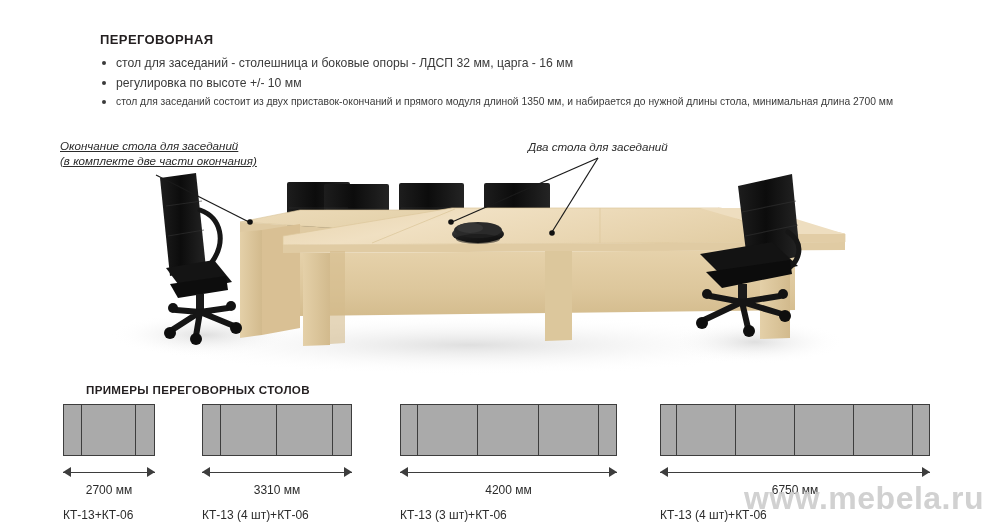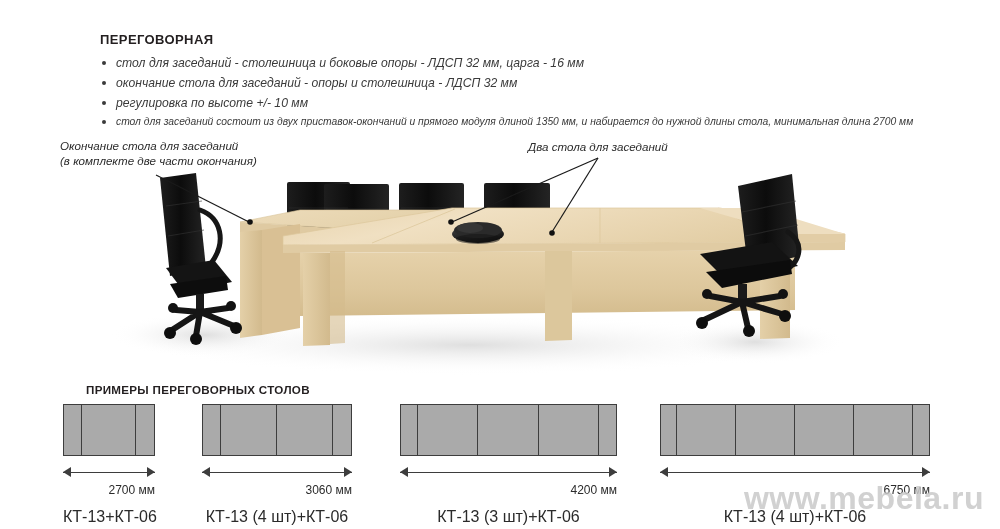--- a/index.html
+++ b/index.html
@@ -12,37 +12,37 @@
     position:relative;
   }
   .page{position:relative;width:1000px;height:529px;overflow:hidden;}
 
   
   .spec-block{position:absolute;left:58px;top:32px;width:900px;margin-left:42px;}
   .spec-title{
     font-size:13px;font-weight:bold;letter-spacing:.4px;
     color:#231f20;margin:0 0 9px 0;
   }
-  .spec-list{list-style:none;margin:0;padding:0;font-style:italic;}
+  .spec-list{list-style:none;margin:0;padding:0;}
   .spec-item{
     position:relative;padding-left:16px;margin-bottom:6px;
     font-size:12.2px;line-height:14px;color:#3a3a3a;white-space:nowrap;
   }
   .spec-item.small{font-size:10.3px;line-height:12px;margin-bottom:0;}
   .bullet{
     position:absolute;left:2px;top:5px;width:4px;height:4px;
     border-radius:50%;background:#3a3a3a;
   }
 
   
   .callout{
     position:absolute;font-style:italic;font-size:11.6px;line-height:15px;
     color:#2b2b2b;white-space:nowrap;
   }
-  .callout-left{left:60px;top:138px;}
+  .callout-left{left:60px;top:138px;text-decoration:underline;}
   .callout-right{left:528px;top:139px;}
 
   
   .scene{position:absolute;left:0;top:150px;width:1000px;height:230px;}
   .scene svg{display:block;}
 
   
   .examples-title{
     position:absolute;left:58px;top:383px;
     font-size:11.6px;font-weight:bold;letter-spacing:.3px;color:#231f20;padding-left:28px;
@@ -61,25 +61,25 @@
   .dimline .bar{
     position:absolute;left:0;right:0;top:7px;height:1.3px;background:#3d3d3d;
   }
   .dimline .cap{
     position:absolute;top:2.2px;width:0;height:0;
     border-top:5px solid transparent;border-bottom:5px solid transparent;
   }
   .dimline .cap.l{left:0;border-right:8px solid #3d3d3d;}
   .dimline .cap.r{right:0;border-left:8px solid #3d3d3d;}
   .dim-label{
-    text-align:right;font-size:12px;color:#2b2b2b;margin-top:2px;
+    text-align:center;font-size:12px;color:#2b2b2b;margin-top:2px;
     white-space:nowrap;
   }
   .code-label{
-    text-align:center;font-size:16px;color:#2b2b2b;margin-top:11px;
+    font-size:12px;color:#2b2b2b;margin-top:11px;
     white-space:nowrap;
   }
 
   
   .watermark{
     position:absolute;right:16px;bottom:12px;
     font-size:32px;font-weight:bold;letter-spacing:.5px;
     color:#c9c9c9;opacity:.85;white-space:nowrap;
     text-shadow:0 1px 0 #ffffff;
   }
@@ -88,24 +88,20 @@
 <body>
 
 <div class="page">
 
   <div class="spec-block">
     <div class="spec-title">ПЕРЕГОВОРНАЯ</div>
     <ul class="spec-list">
       <li class="spec-item">
         <span class="bullet"></span>
         <span>стол для заседаний - столешница и боковые опоры - ЛДСП 32 мм, царга - 16 мм</span>
-      </li>
-      <li class="spec-item">
-        <span class="bullet"></span>
-        <span>окончание стола для заседаний - опоры и столешница - ЛДСП 32 мм</span>
       </li>
       <li class="spec-item">
         <span class="bullet"></span>
         <span>регулировка по высоте +/- 10 мм</span>
       </li>
       <li class="spec-item small">
         <span class="bullet" style="top:4px"></span>
         <span>стол для заседаний состоит из двух приставок-окончаний и прямого модуля длиной 1350 мм, и набирается до нужной длины стола, минимальная длина 2700 мм</span>
       </li>
     </ul>
@@ -306,21 +302,21 @@
           <div class="seg" style="width: 12.1212%;"></div>
           <div class="seg" style="width: 37.8788%;"></div>
           <div class="seg" style="width: 37.8788%;"></div>
           <div class="seg" style="width: 12.1212%;"></div>
         </div>
       <div class="dimline">
         <span class="bar"></span>
         <span class="cap l"></span>
         <span class="cap r"></span>
       </div>
-      <div class="dim-label">3060 мм</div>
+      <div class="dim-label">3310 мм</div>
       <div class="code-label">КТ-13 (4 шт)+КТ-06</div>
     </div>
 
     <div class="diagram" id="diag-2" style="left: 400px; width: 217px;">
       <div class="table-shape">
           <div class="seg" style="width: 7.73481%;"></div>
           <div class="seg" style="width: 28.1768%;"></div>
           <div class="seg" style="width: 28.1768%;"></div>
           <div class="seg" style="width: 28.1768%;"></div>
           <div class="seg" style="width: 7.73481%;"></div>

